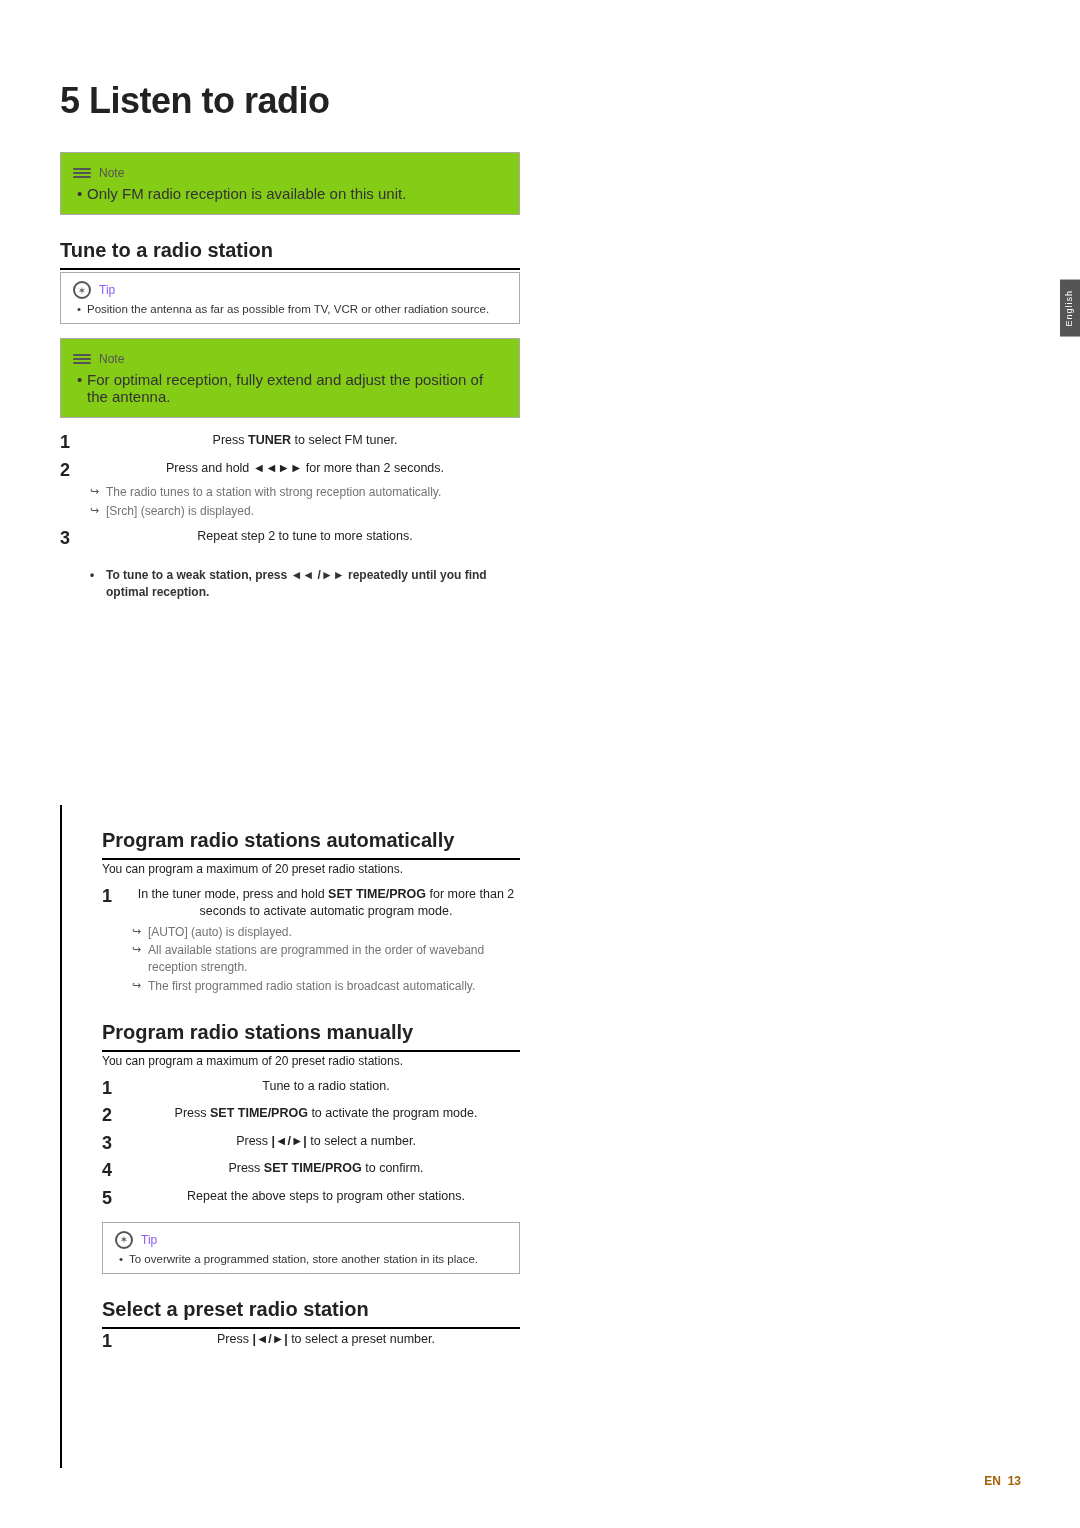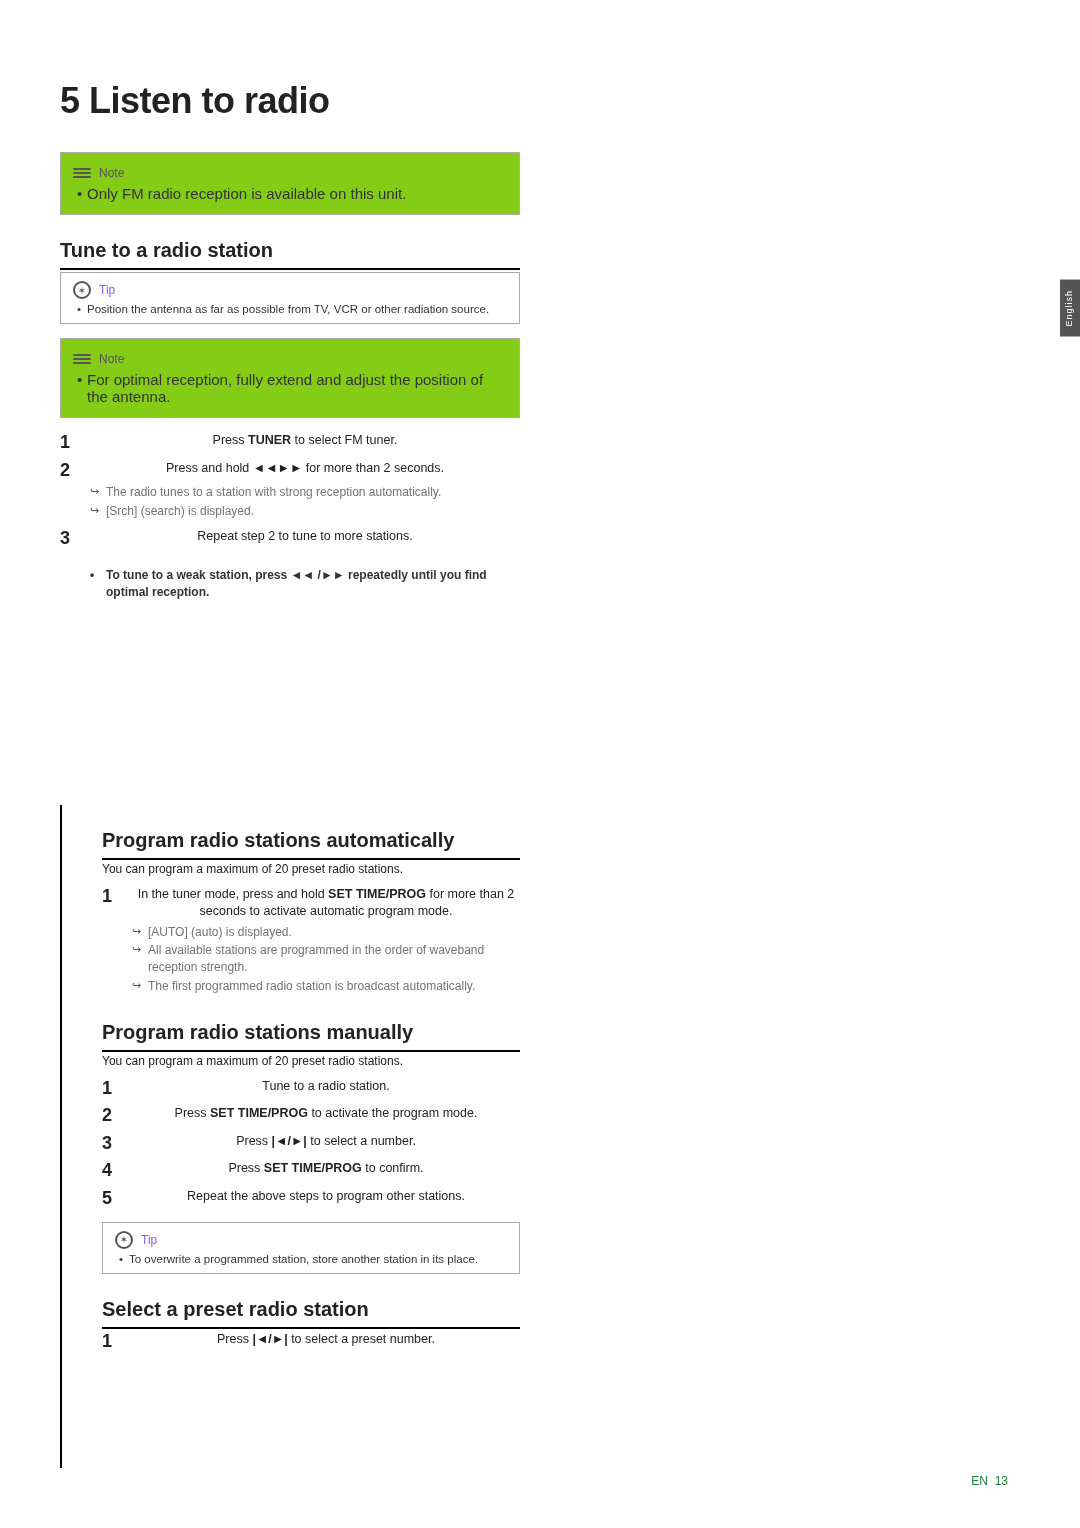--- a/index.html
+++ b/index.html
@@ -237,23 +237,24 @@
     .sub-bullets li::before {
       content: '•';
       position: absolute;
       left: 0;
     }
 
     
     .page-footer {
       position: absolute;
       bottom: 40px;
-      right: 72px;
+      right: 59px;
       font-size: 12px;
-      color: #15803d;
+      color: #a16207;
+      font-weight: bold;
     }
 
     
     .note-lines {
       display: inline-flex;
       flex-direction: column;
       justify-content: center;
       gap: 2px;
       width: 18px;
       height: 16px;

